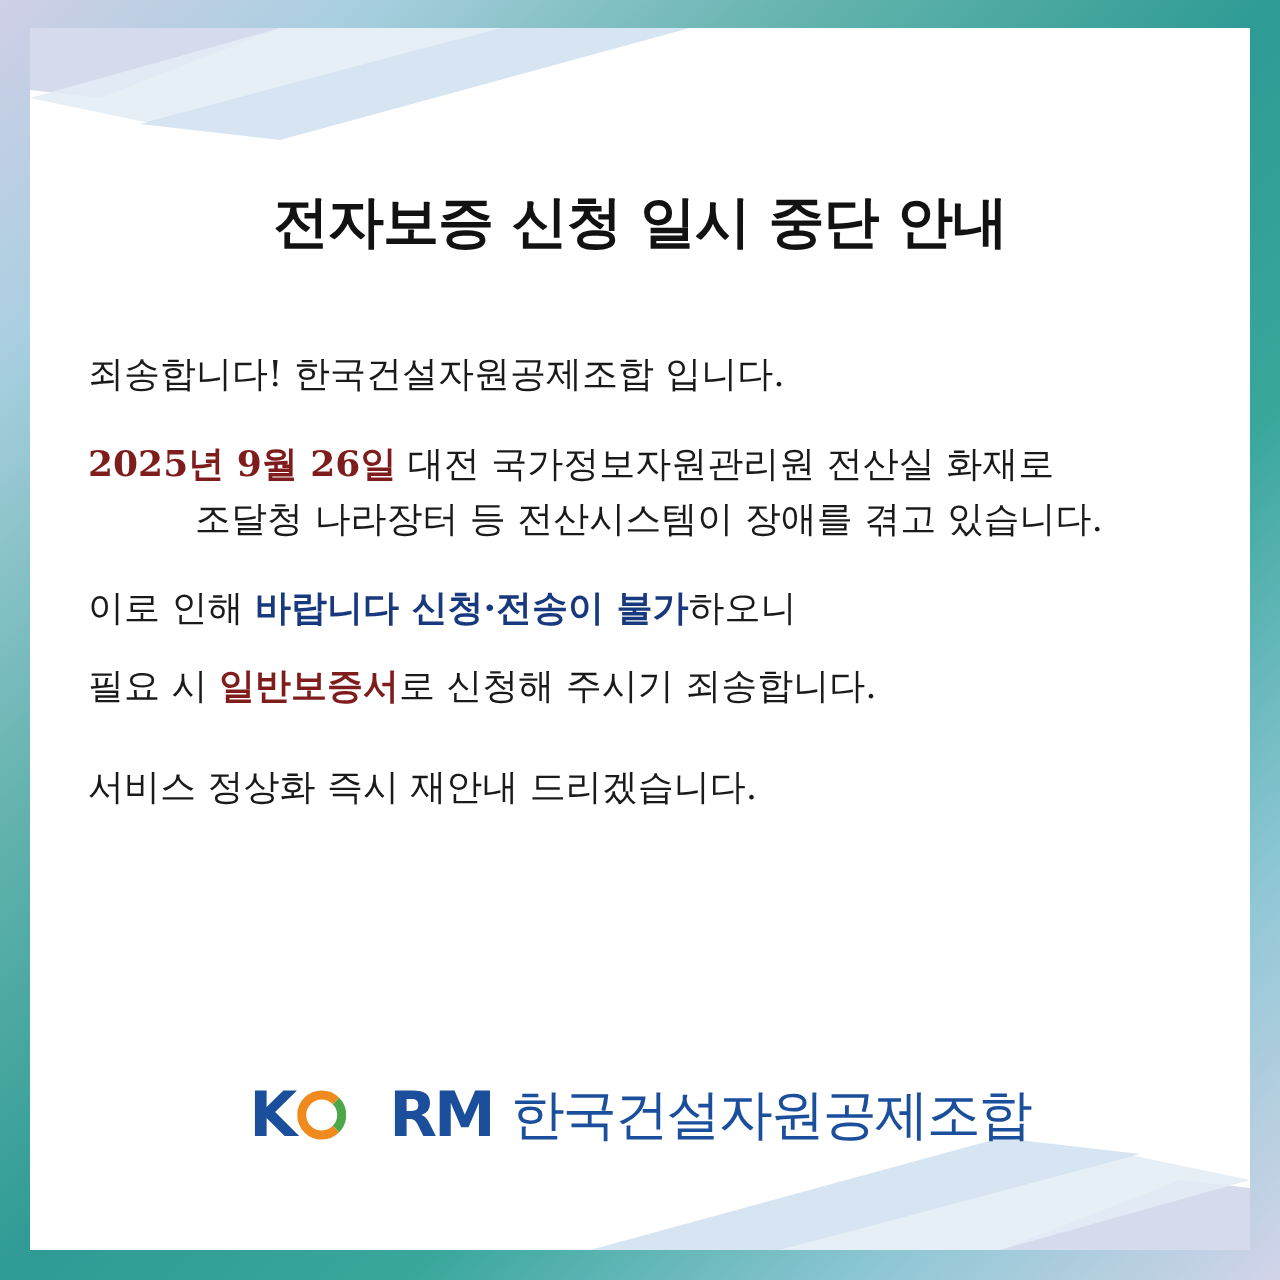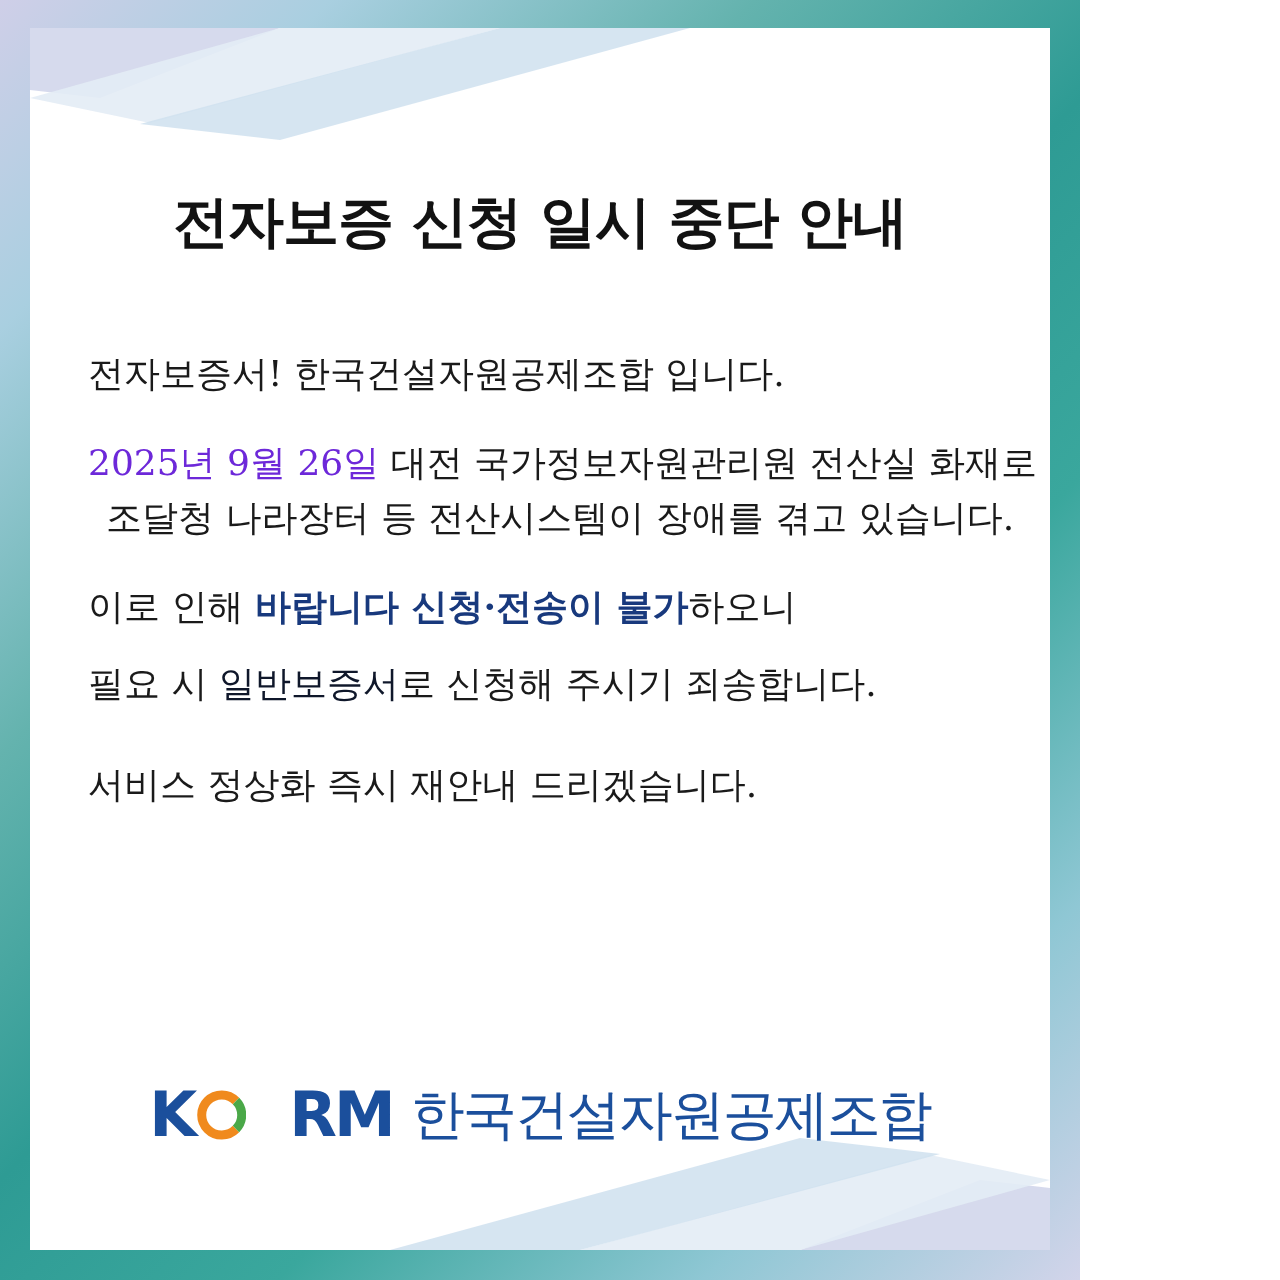--- a/index.html
+++ b/index.html
@@ -10,21 +10,21 @@
     width: 1280px;
     height: 1280px;
     font-family: "Liberation Sans", sans-serif;
     background: #ffffff;
     overflow: hidden;
   }
 
   
   .poster {
     position: relative;
-    width: 1080px;
+    width: 1280px;
     height: 1280px;
     box-sizing: border-box;
     background:
       linear-gradient(135deg,
         #cfcfe8 0%,
         #a9cfe0 14%,
         #64b3ae 32%,
         #2e9b94 50%,
         #3aa79d 66%,
         #8fc7d4 84%,
@@ -78,34 +78,34 @@
     font-family: "DejaVu Serif", "Liberation Serif", serif;
     font-size: 36px;
     color: #1a1a1a;
     line-height: 1.52;
   }
 
   .para { margin: 0 0 34px 0; }
   .line { display: block; white-space: nowrap; }
 
   .accent-date {
-    color: #6d28d9;
-    font-weight: 400;
+    color: #7f1d1d;
+    font-weight: 700;
     text-align: center;
   }
   .accent-strong {
     color: #18397d;
     font-weight: 700;
   }
   .accent-blue {
-    color: #0f172a;
-    font-weight: 400;
-  }
-
-  .indent { padding-left: 18px; }
+    color: #7f1d1d;
+    font-weight: 700;
+  }
+
+  .indent { padding-left: 18px; text-align: center; }
 
   
   .footer {
     margin-top: auto;
     padding-bottom: 104px;
     display: flex;
     align-items: center;
     justify-content: center;
     gap: 18px;
   }
@@ -161,21 +161,21 @@
     </span>
 
     <div class="content">
 
       <h1 class="title">전자보증 신청 일시 중단 안내</h1>
 
       <div class="body-block">
 
         <p class="para">
           <span class="line">
-            <span> 전자보증서! 한국건설자원공제조합 입니다.</span>
+            <span> 죄송합니다! 한국건설자원공제조합 입니다.</span>
           </span>
         </p>
 
         <p class="para">
           <span class="line">
             <span class="accent-date">2025년 9월 26일</span><span> 대전 국가정보자원관리원 전산실 화재로</span>
           </span>
           <span class="line indent">
             <span>조달청 나라장터 등 전산시스템이 장애를 겪고 있습니다.</span>
           </span>

